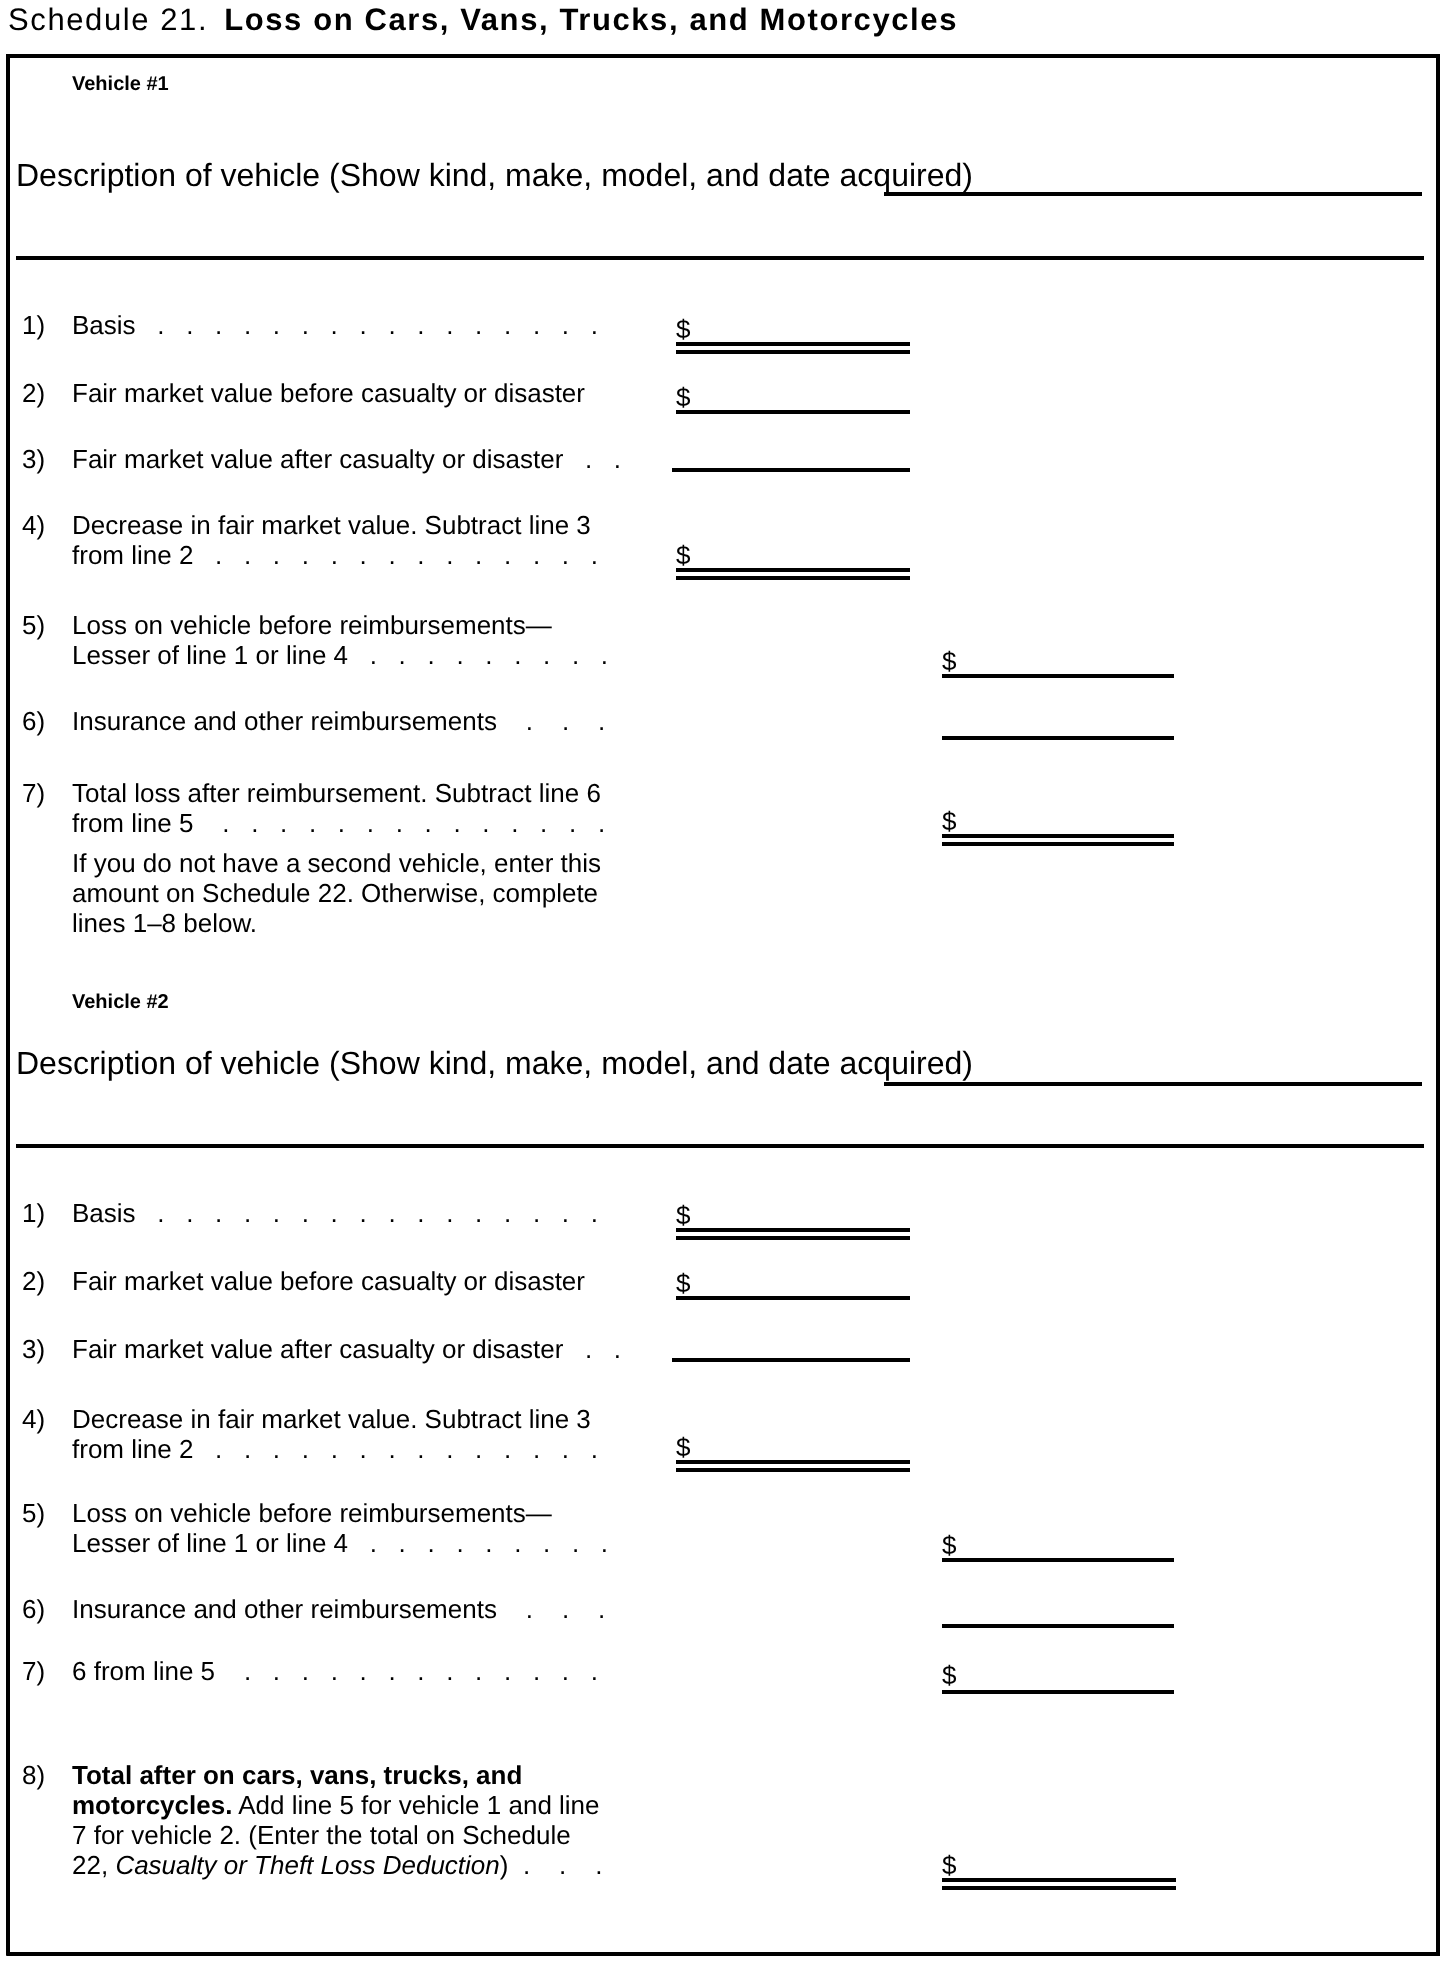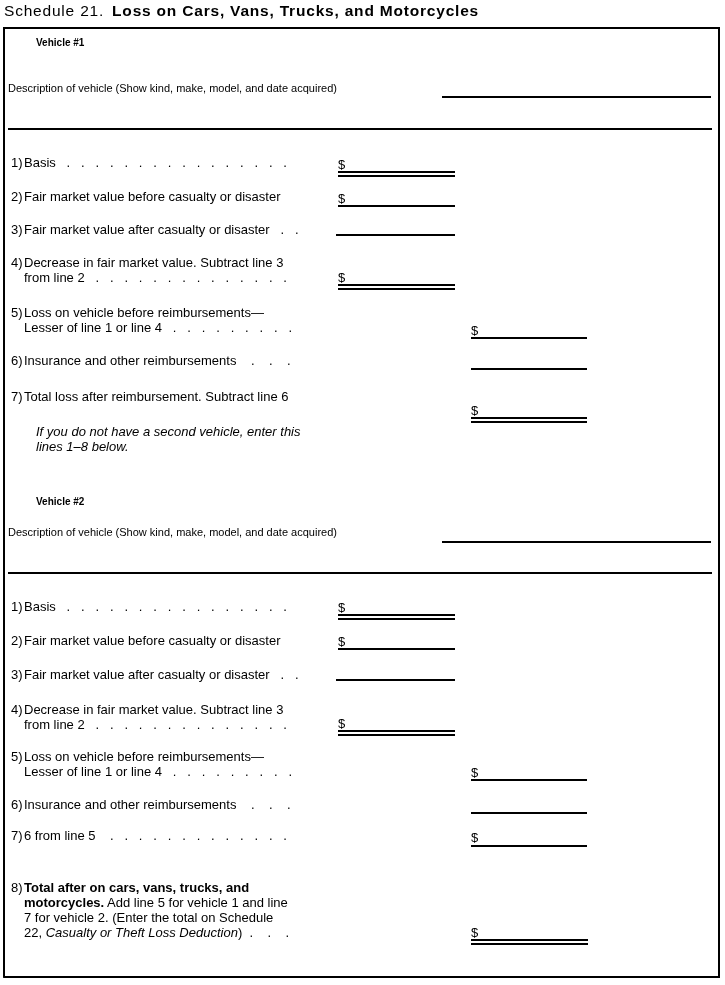--- a/index.html
+++ b/index.html
@@ -4,28 +4,28 @@
 <style>
   html,body{margin:0;padding:0;background:#fff;}
   #page{position:relative;width:725px;height:985px;background:#fff;color:#000;
         font-family:"Liberation Sans",sans-serif;overflow:hidden;border-radius:17px;}
   .b{font-weight:bold;}
   .i{font-style:italic;}
   .title{position:absolute;left:4px;top:0;font-size:15.5px;line-height:22px;white-space:pre;letter-spacing:0.8px;}
   .title .b{margin-left:8px;}
   .box{position:absolute;left:3px;top:27px;width:717px;height:951px;border:2px solid #000;box-sizing:border-box;}
   .heading{position:absolute;font-size:10px;font-weight:bold;line-height:15px;white-space:pre;}
-  .desc{position:absolute;font-size:11px;line-height:15px;white-space:pre;}
+  .desc{position:absolute;font-size:16px;line-height:15px;white-space:pre;}
   .fill{position:absolute;height:0;border-top:2px solid #000;}
   .hrule{position:absolute;height:0;border-top:2px solid #000;}
   .row{position:absolute;left:11px;font-size:13px;line-height:15px;}
   .row .num{position:absolute;left:0;top:0;white-space:pre;}
-  .row .lines{margin-left:13px;}
+  .row .lines{margin-left:25px;}
   .ln{display:block;white-space:pre;height:15px;}
-  .note{position:absolute;left:36px;font-size:13px;line-height:15px;font-style:italic;}
+  .note{position:absolute;left:36px;font-size:13px;line-height:15px;}
   .dollar{position:absolute;font-size:13px;line-height:15px;white-space:pre;}
   .aline{position:absolute;height:0;border-top:2px solid #000;}
   .adouble{position:absolute;height:6px;box-sizing:border-box;border-top:2px solid #000;border-bottom:2px solid #000;}
 </style>
 </head>
 <body>
 
 <div id="page">
 
   <div class="title"><span>Schedule 21.</span><span class="b">Loss on Cars, Vans, Trucks, and Motorcycles</span></div>
@@ -89,27 +89,29 @@
     <div class="lines">
         <span class="ln">Insurance and other reimbursements    .    .    .</span>
       </div>
   </div>
   <div class="aline" style="left:471px;top:368px;width:116px"></div>
 
   <div class="row" style="top:389px">
     <span class="num">7)</span>
     <div class="lines">
       <span class="ln">Total loss after reimbursement. Subtract line 6</span>
+      <span class="ln">from line 5    .   .   .   .   .   .   .   .   .   .   .   .   .   .</span>
     </div>
   </div>
   <span class="dollar" style="left:471px;top:403px">$</span>
   <div class="adouble" style="left:471px;top:417px;width:116px"></div>
 
   <div class="note" style="top:424px">
     <span class="ln">If you do not have a second vehicle, enter this</span>
+    <span class="ln">amount on Schedule 22. Otherwise, complete</span>
     <span class="ln">lines 1–8 below.</span>
   </div>
 
   <div class="heading" style="left:36px;top:494px">Vehicle #2</div>
 
   <div class="desc" style="left:8px;top:525px">Description of vehicle (Show kind, make, model, and date acquired)</div>
   <div class="fill" style="left:442px;top:541px;width:269px"></div>
   <div class="hrule" style="left:8px;top:572px;width:704px"></div>
 
   <div class="row" style="top:599px">

